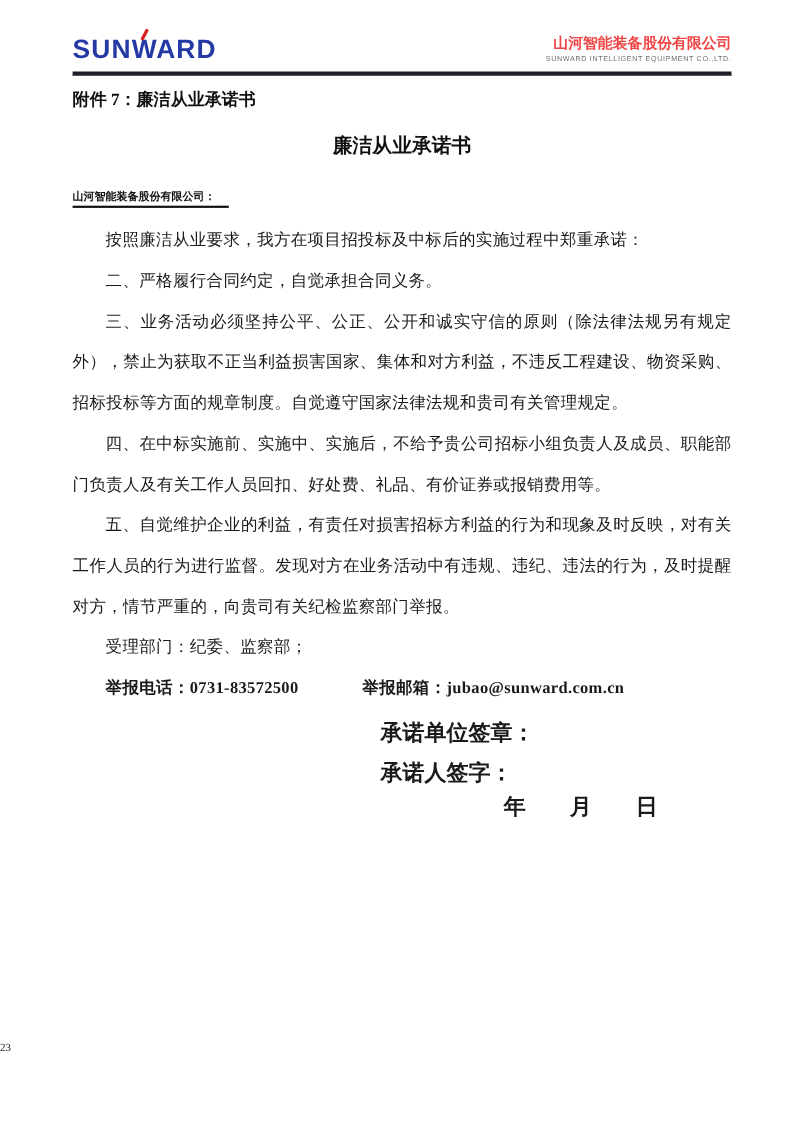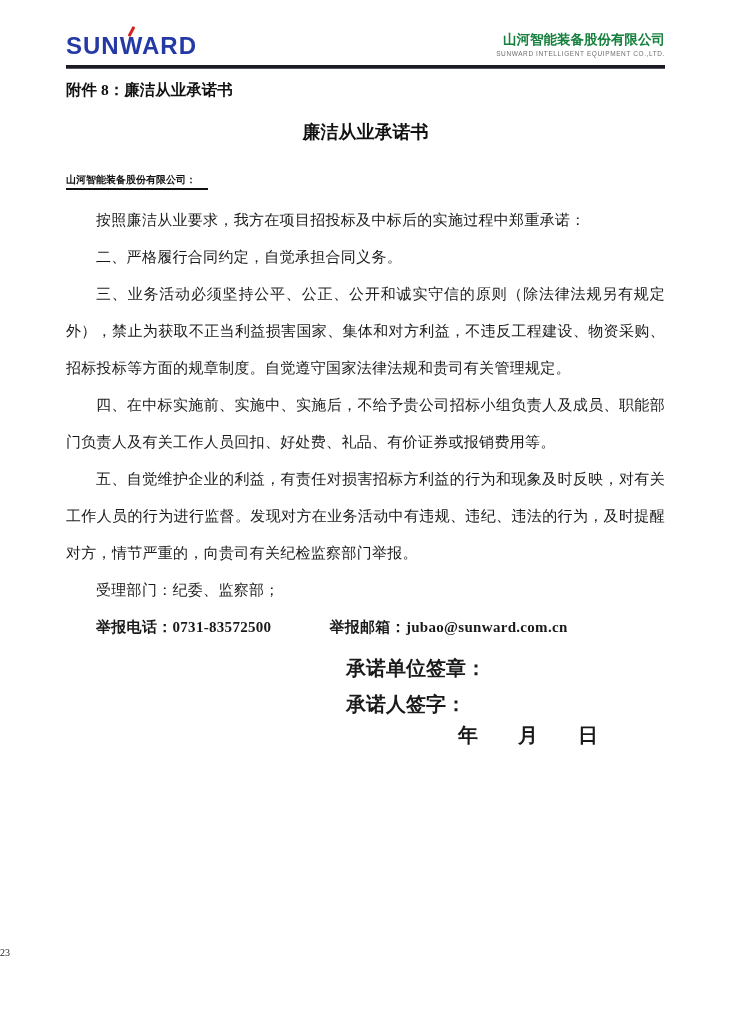--- a/index.html
+++ b/index.html
@@ -46,21 +46,21 @@
     border-radius: 1px;
   }
   .company {
     text-align: right;
     line-height: 1.25;
   }
   .company-cn {
     font-family: "Liberation Sans", "DejaVu Sans", sans-serif;
     font-weight: 700;
     font-size: 13.5px;
-    color: #15803d;
+    color: #ef4444;
   }
   .company-en {
     font-family: "Liberation Sans", "DejaVu Sans", sans-serif;
     font-size: 6.5px;
     letter-spacing: 0.6px;
     color: #6e6e6e;
     margin-top: 1px;
   }
   .header-rule {
     margin-top: 7px;
@@ -135,21 +135,21 @@
       <span class="logo-accent"></span>
     </div>
     <div class="company">
       <div class="company-cn">山河智能装备股份有限公司</div>
       <div class="company-en">SUNWARD INTELLIGENT EQUIPMENT CO.,LTD.</div>
     </div>
   </div>
 
   <div class="header-rule"></div>
 
-  <div class="attachment-label">附件 8：廉洁从业承诺书</div>
+  <div class="attachment-label">附件 7：廉洁从业承诺书</div>
 
   <h1 class="doc-title">廉洁从业承诺书</h1>
 
   <div class="salutation-row">
     <span class="salutation">山河智能装备股份有限公司：</span>
   </div>
 
   <div class="body">
     <p>按照廉洁从业要求，我方在项目招投标及中标后的实施过程中郑重承诺：</p>
     <p>二、严格履行合同约定，自觉承担合同义务。</p>

